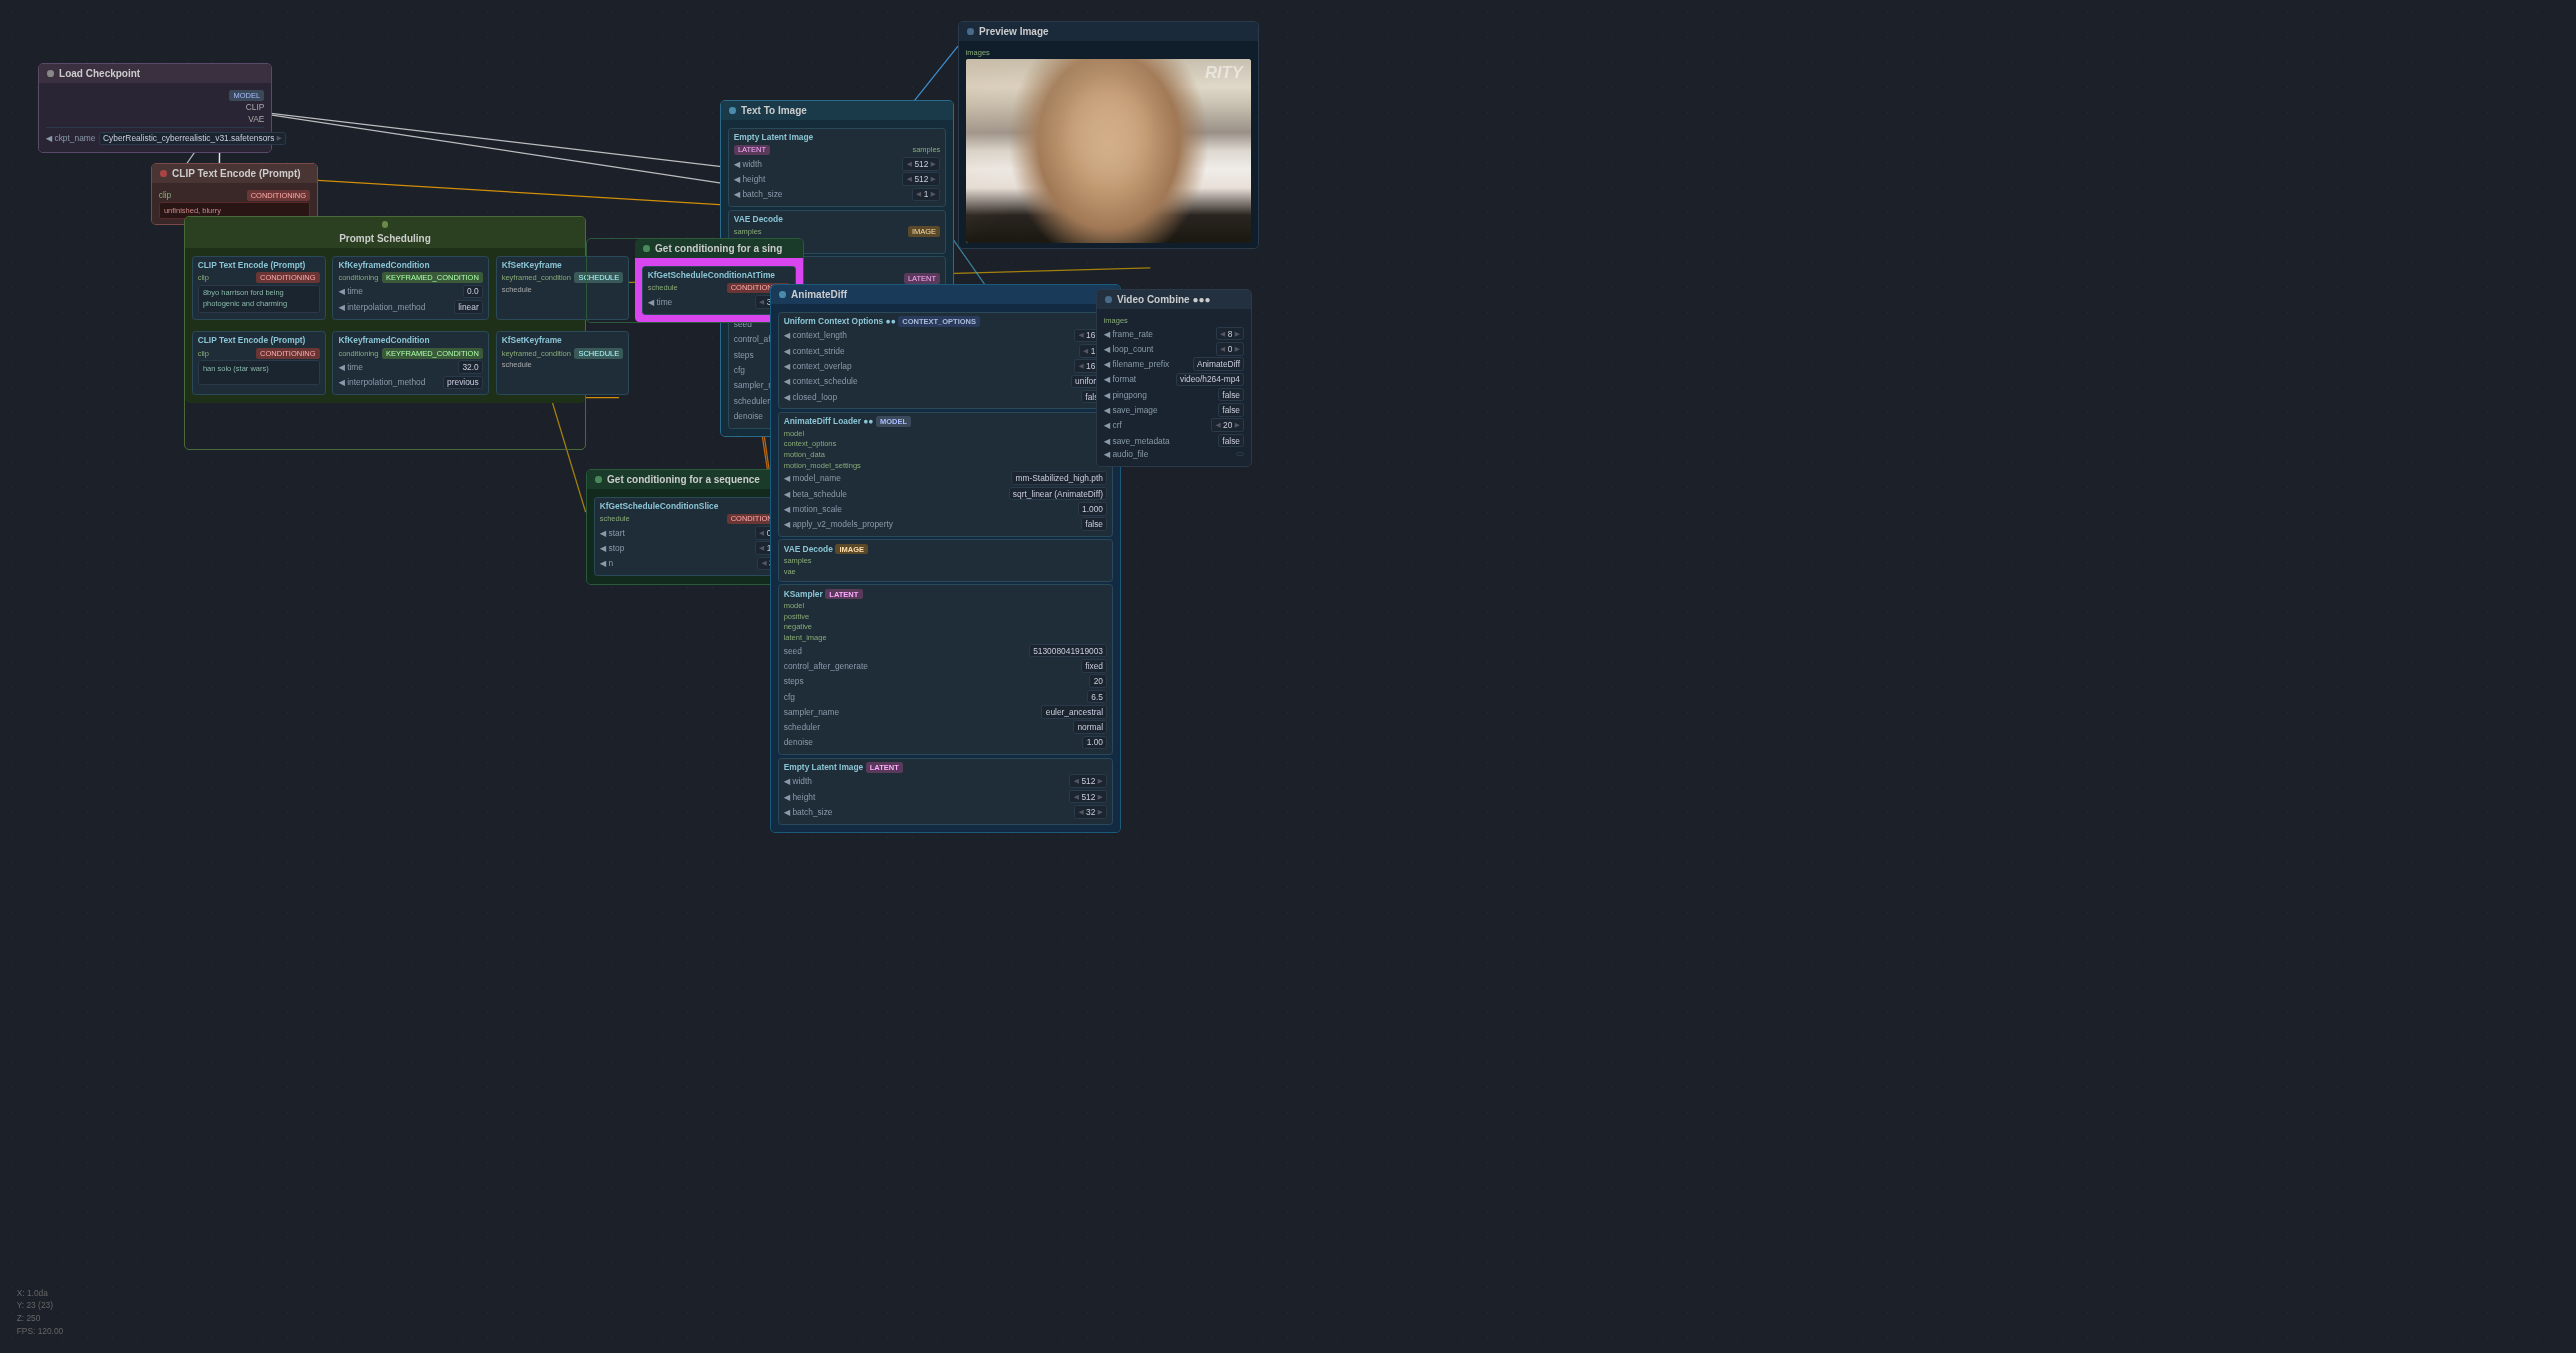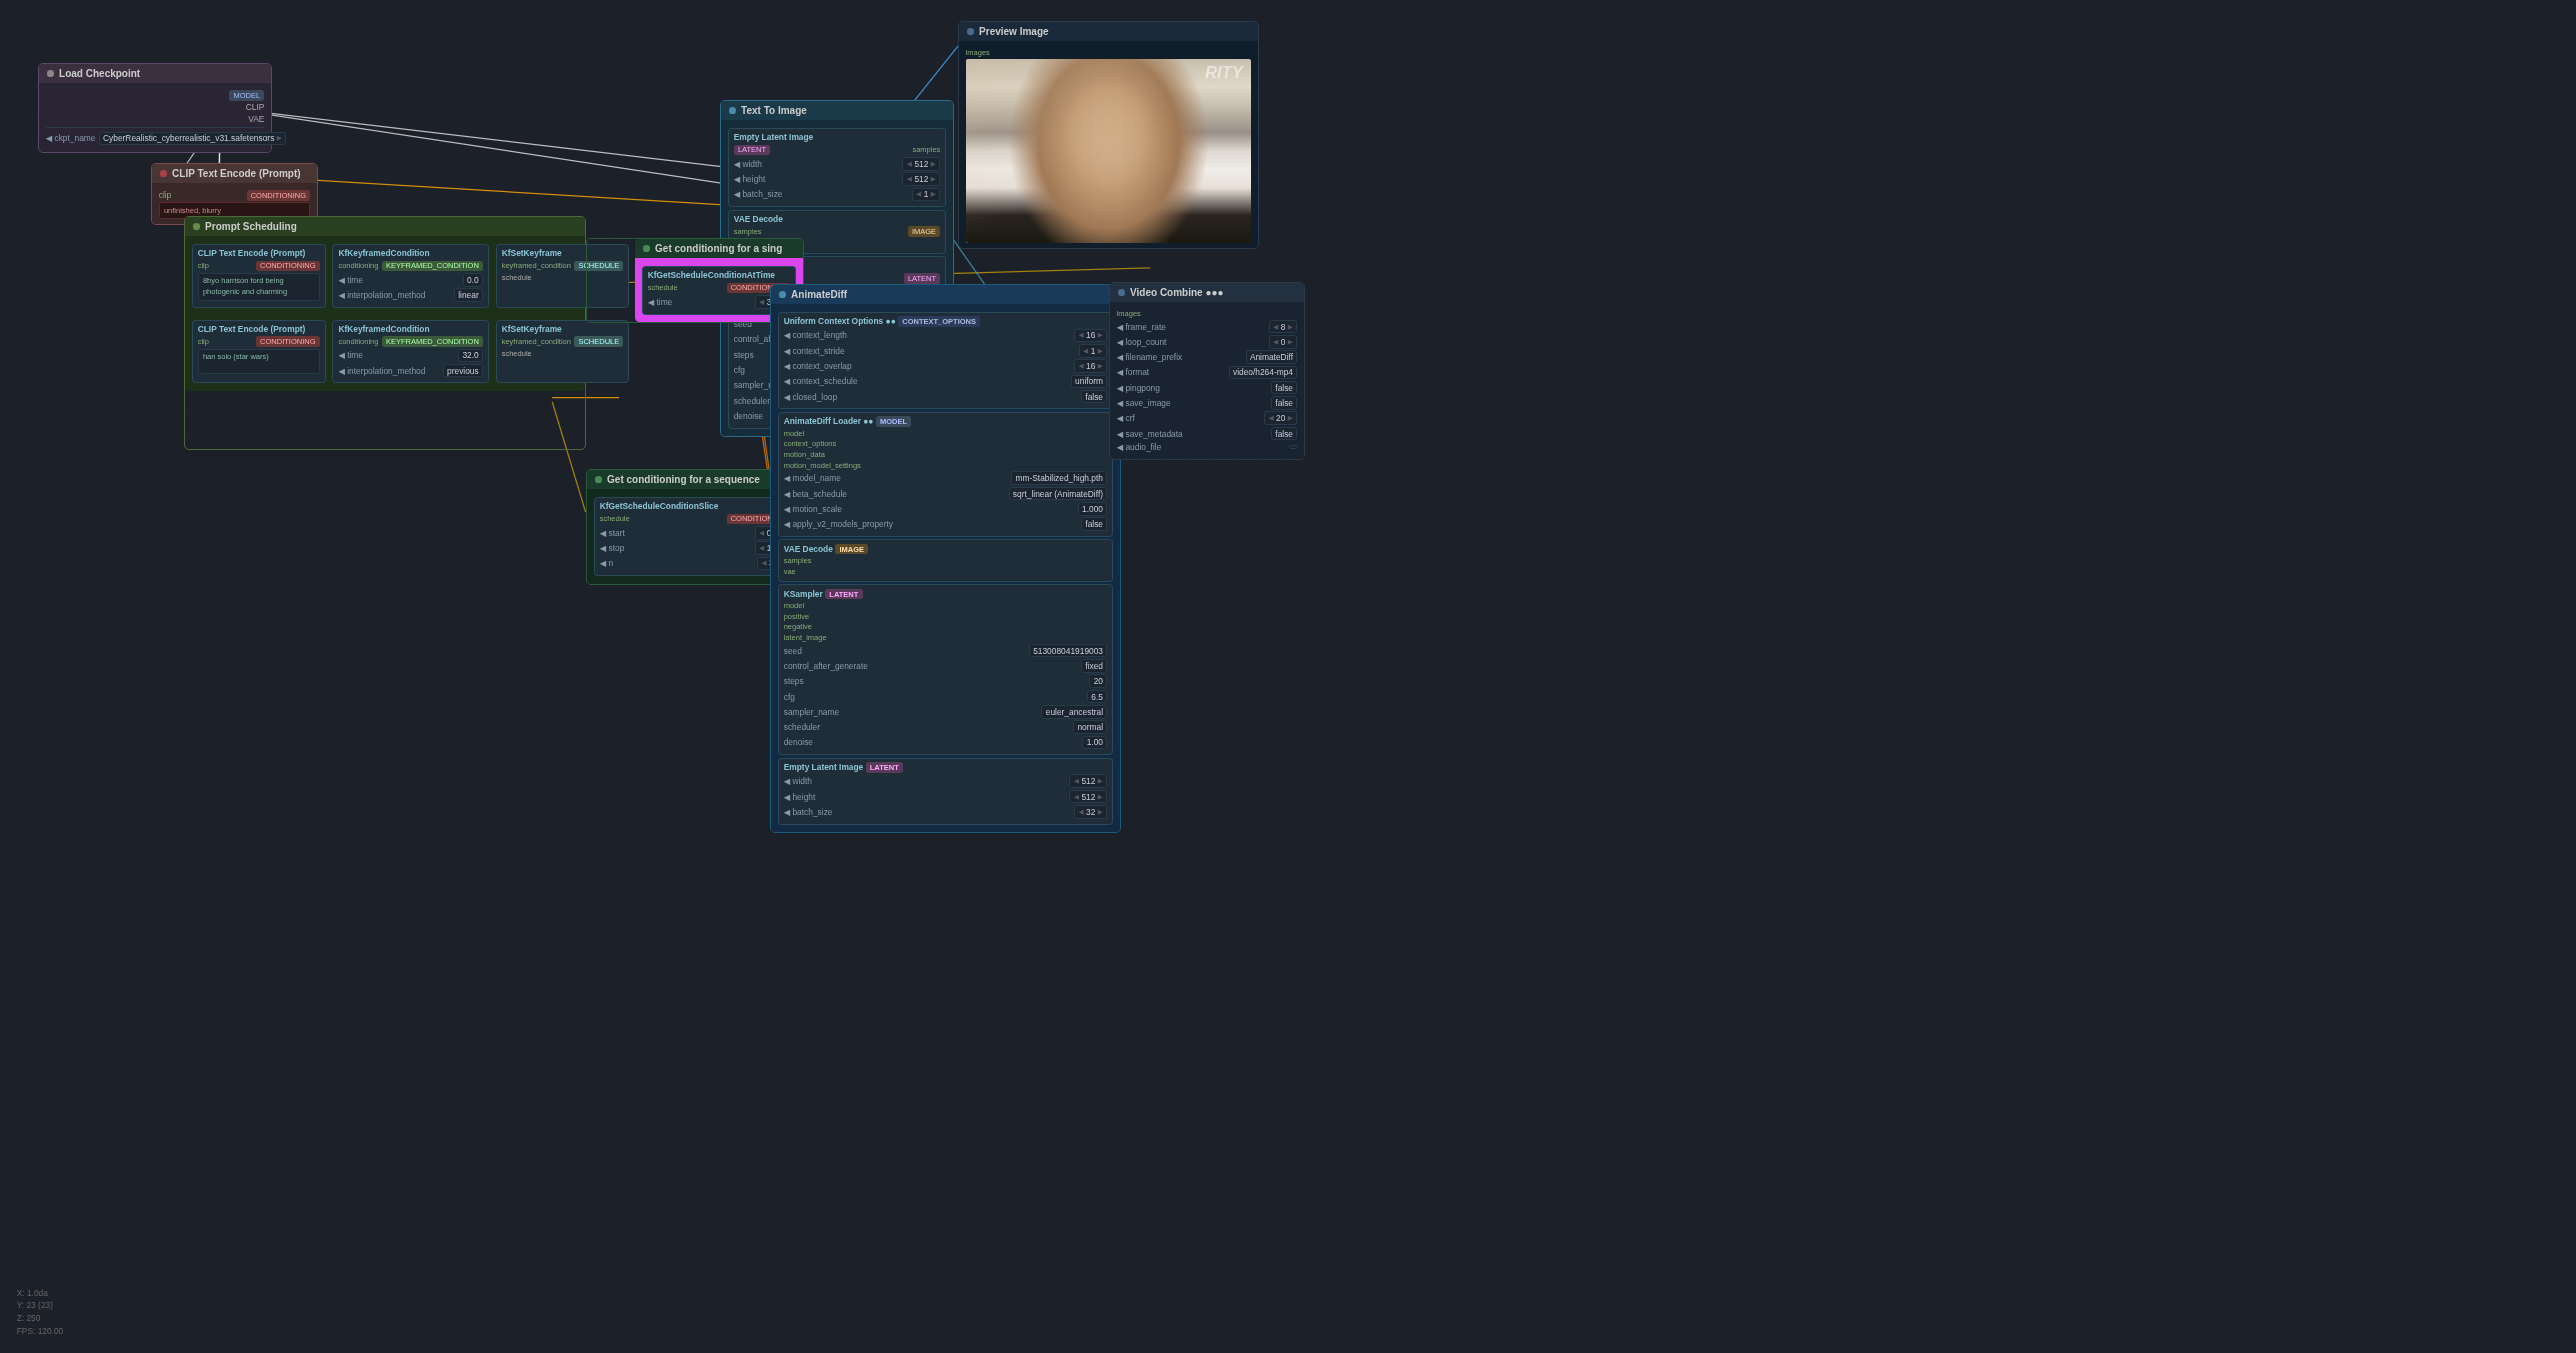--- a/index.html
+++ b/index.html
@@ -79,21 +79,21 @@
 
     .node-clip-prompt .node-header { background: #4a3535; }
     .node-clip-prompt { border: 0.8px solid #7a4a4a; }
     .node-clip-prompt .node-body { background: #3a2828; }
 
     .node-text-to-image .node-header { background: #1a3a4a; }
     .node-text-to-image { border: 0.8px solid #2a6a8a; }
     .node-text-to-image .node-body { background: #152d3a; }
 
     .node-prompt-scheduling { border: 0.8px solid #4a6a3a; }
-    .node-prompt-scheduling .node-header { background: #2a4020; }
+    .node-prompt-scheduling .node-header { background: #2a4020; flex-direction: column; }
     .node-prompt-scheduling .node-body { background: #1e3018; }
 
     .node-animatediff { border: 0.8px solid #1a5a7a; }
     .node-animatediff .node-header { background: #1a3a5a; }
     .node-animatediff .node-body { background: #122a42; }
 
     .node-video-combine { border: 0.8px solid #2a3a4a; }
     .node-video-combine .node-header { background: #223040; }
     .node-video-combine .node-body { background: #192430; }
 
@@ -806,21 +806,21 @@
         <div class="field-input">
             <span class="arr">◀</span>
             <span>32</span>
             <span class="arr">▶</span>
           </div>
       </div>
     </div>
   </div>
 </div>
 
-<div class="node node-video-combine" style="left:1096px; top:282px; width:196px;margin-left:13px;">
+<div class="node node-video-combine" style="left:1096px; top:289px; width:156px;">
   <div class="node-header">
     <span class="node-dot" style="background:#4a6a8a;"></span>
     <span>Video Combine ●●●</span>
   </div>
   <div class="node-body">
     <div class="field-row">
       <span style="font-size:7.5px;color:#8a7;">images</span>
     </div>
     <div class="field-row">
       <span class="field-name">◀ frame_rate</span>

